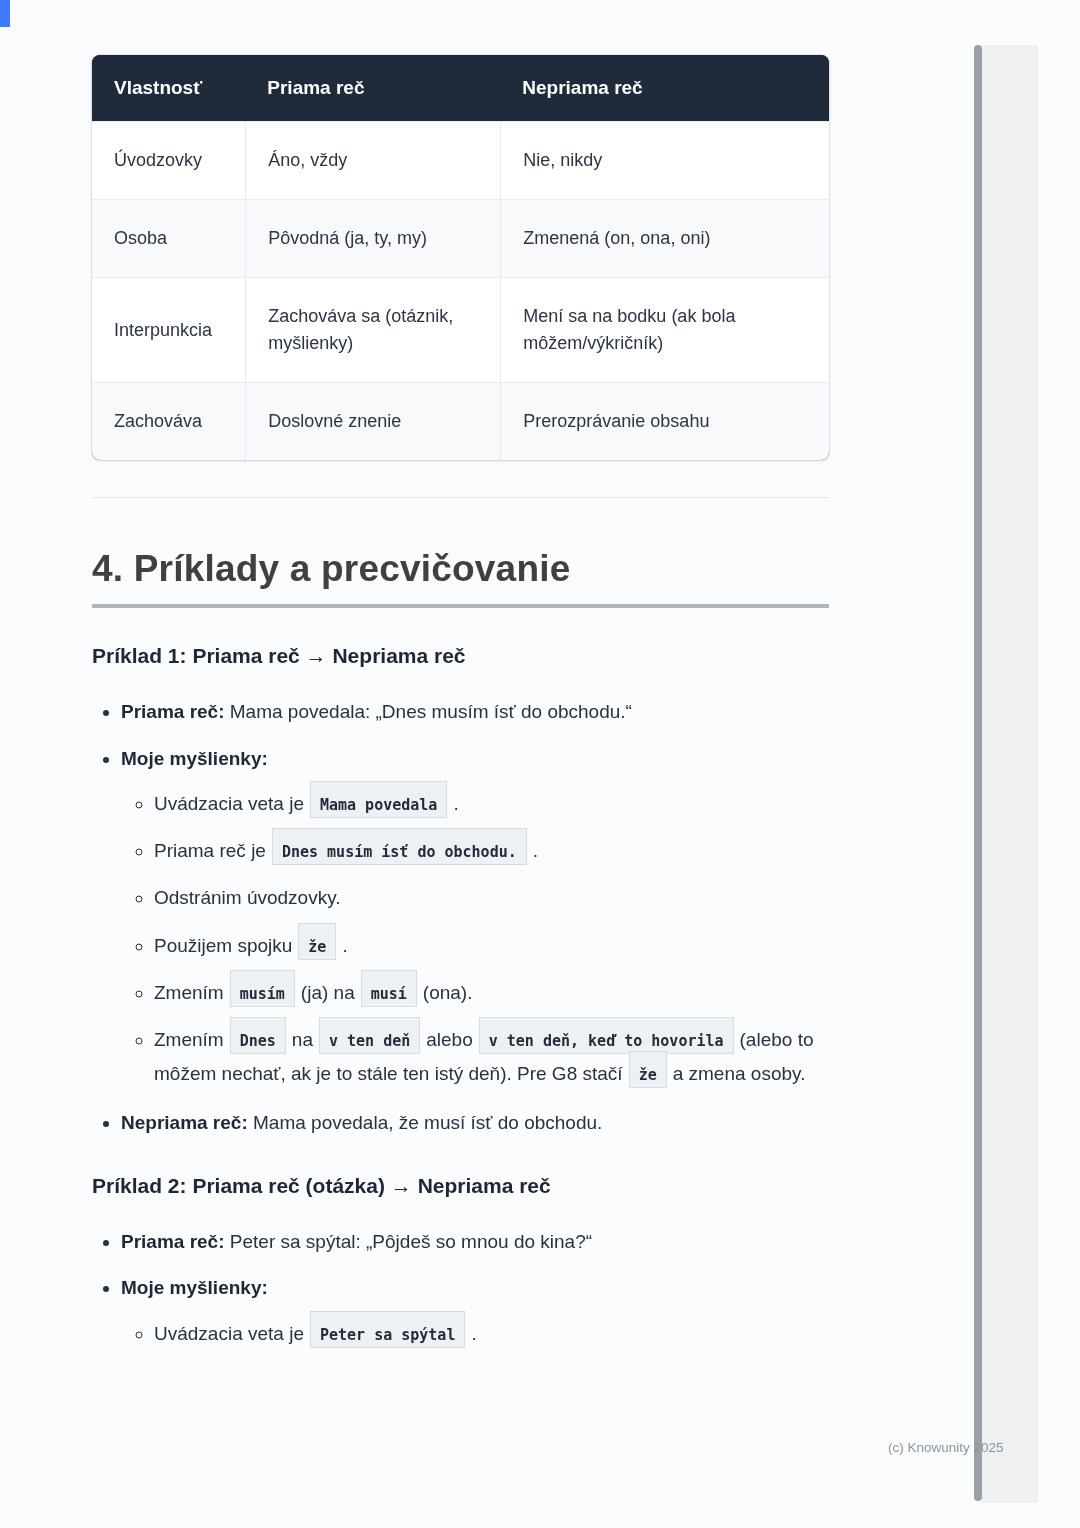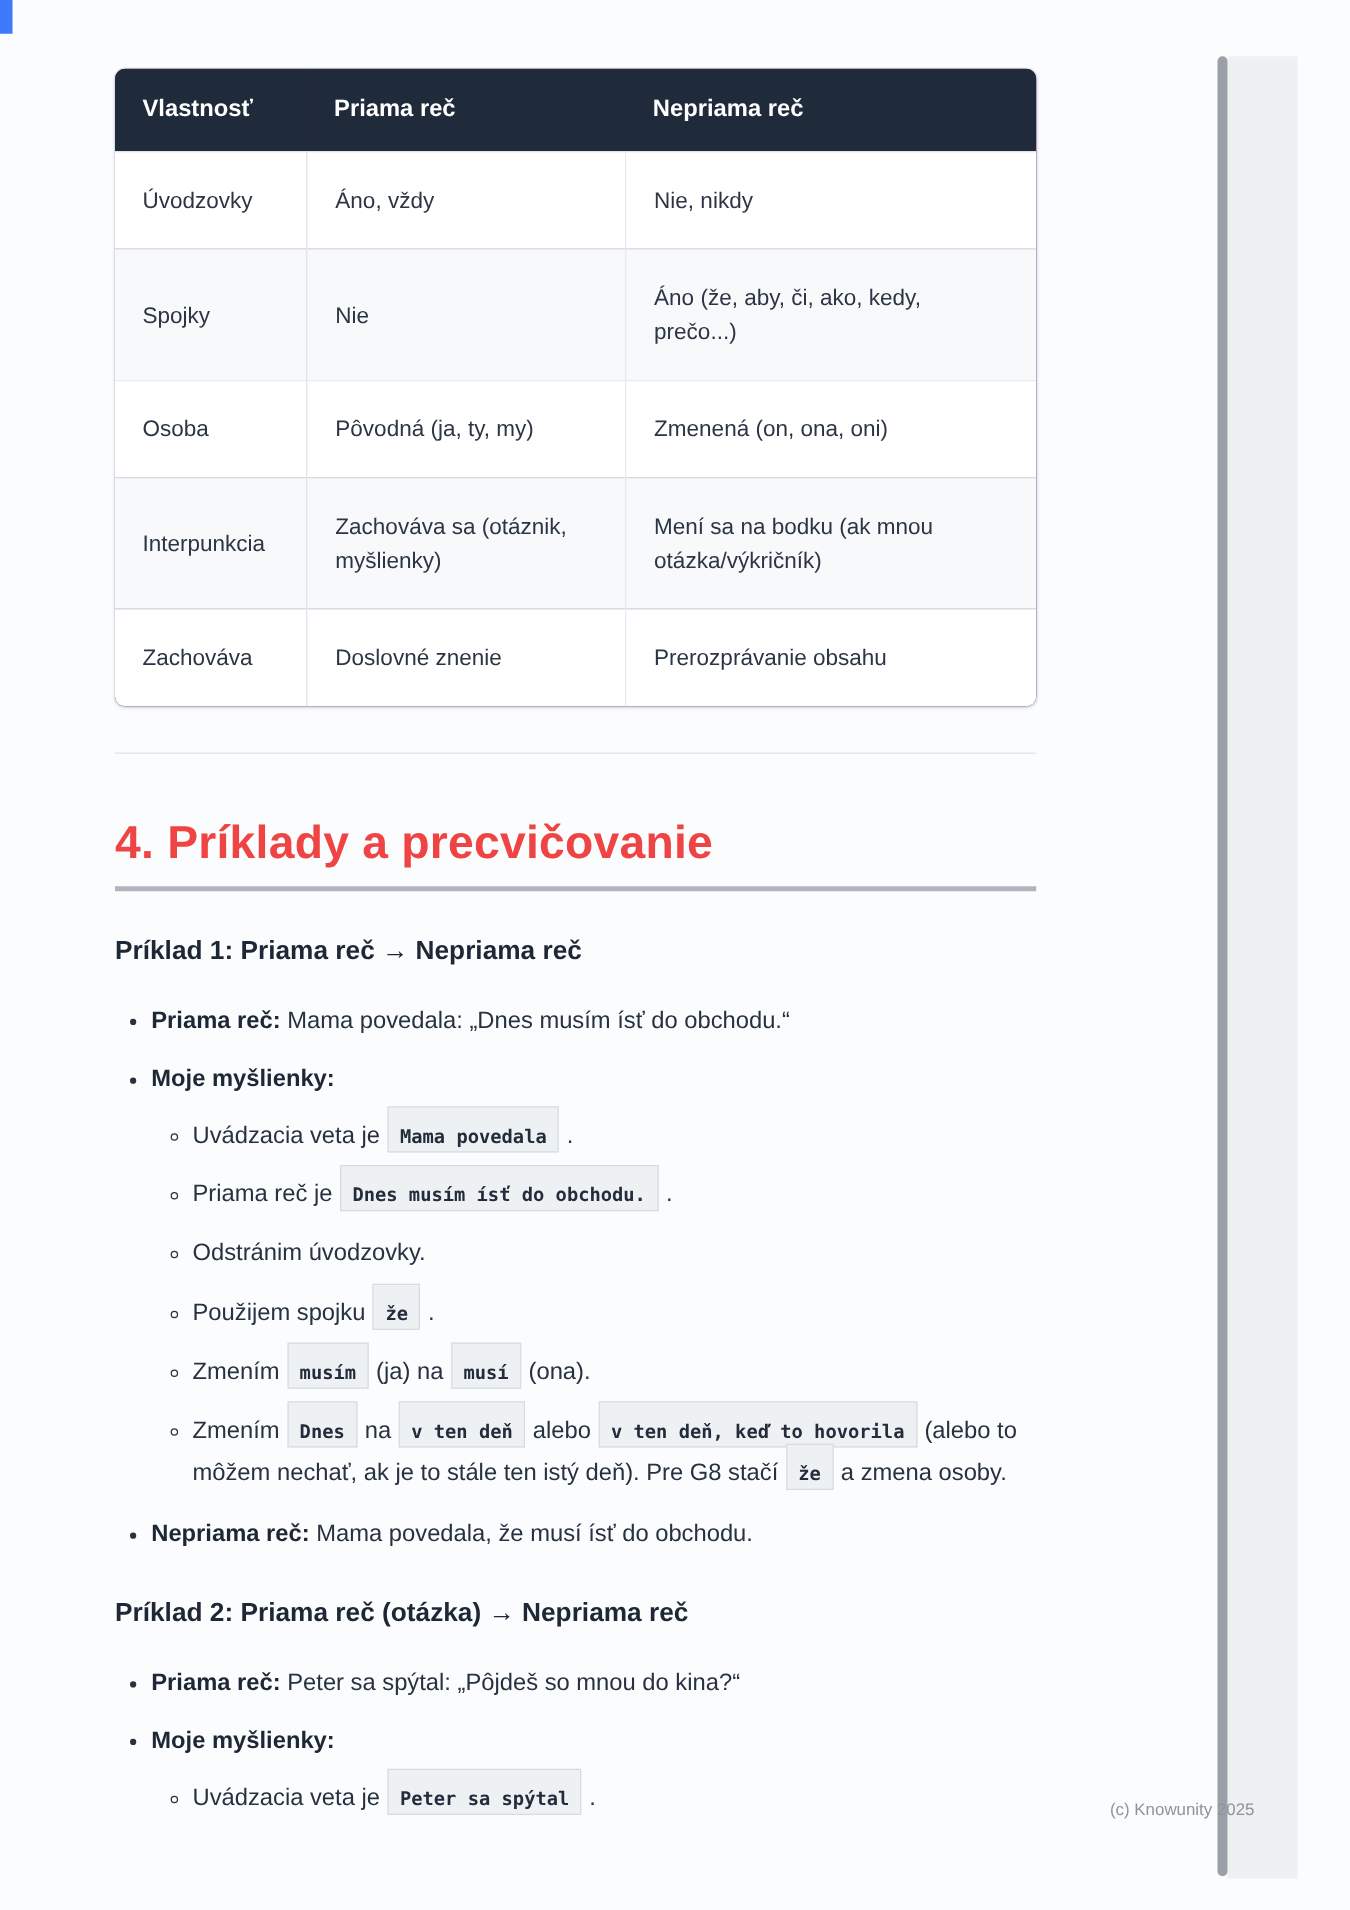--- a/index.html
+++ b/index.html
@@ -30,21 +30,21 @@
   .cmp-table td {
     padding: 25px 22px; vertical-align: middle;
     border-top: 1px solid #e7ebef; line-height: 1.5;
     color: #2b3544; background: #fff;
   }
   .cmp-table td + td { border-left: 1px solid #e7ebef; }
   .cmp-table tbody tr:nth-child(even) td { background: #f7f9fb; }
 
   .divider { border: none; border-top: 1px solid #e0e4e9; margin: 37px 0 0; }
 
-  .sec-title { font-size: 37px; color: #ef4444; margin: 50px 0 0; font-weight: bold; letter-spacing: .2px; }
+  .sec-title { font-size: 37px; color: #404040; margin: 50px 0 0; font-weight: bold; letter-spacing: .2px; }
   .title-underline { height: 4px; background: #aeb5bd; margin-top: 14px; }
 
   .intro { font-size: 19px; margin: 32px 0 0; color: #273241; }
   .ex-title { font-size: 21px; font-weight: bold; margin: 36px 0 0; color: #1d2735; }
 
   ul.lv1 { margin: 30px 0 0; padding-left: 29px; font-size: 19px; list-style: disc; }
   ul.lv1 > li { margin-bottom: 18px; line-height: 1.5; }
   ul.lv2 { list-style: circle; margin: 14px 0 0; padding-left: 33px; }
   ul.lv2 > li { margin-bottom: 13px; line-height: 1.8; }
 
@@ -83,33 +83,28 @@
           <th>Nepriama reč</th>
         </tr>
       </thead>
       <tbody>
         <tr>
           <td>Úvodzovky</td>
           <td>Áno, vždy</td>
           <td>Nie, nikdy</td>
         </tr>
         <tr>
-          <td>Spojky</td>
-          <td>Nie</td>
-          <td>Áno (že, aby, či, ako, kedy, prečo...)</td>
-        </tr>
-        <tr>
           <td>Osoba</td>
           <td>Pôvodná (ja, ty, my)</td>
           <td>Zmenená (on, ona, oni)</td>
         </tr>
         <tr>
           <td>Interpunkcia</td>
           <td>Zachováva sa (otáznik, myšlienky)</td>
-          <td>Mení sa na bodku (ak mnou otázka/výkričník)</td>
+          <td>Mení sa na bodku (ak bola môžem/výkričník)</td>
         </tr>
         <tr>
           <td>Zachováva</td>
           <td>Doslovné znenie</td>
           <td>Prerozprávanie obsahu</td>
         </tr>
       </tbody>
     </table>
 
     <hr class="divider">

